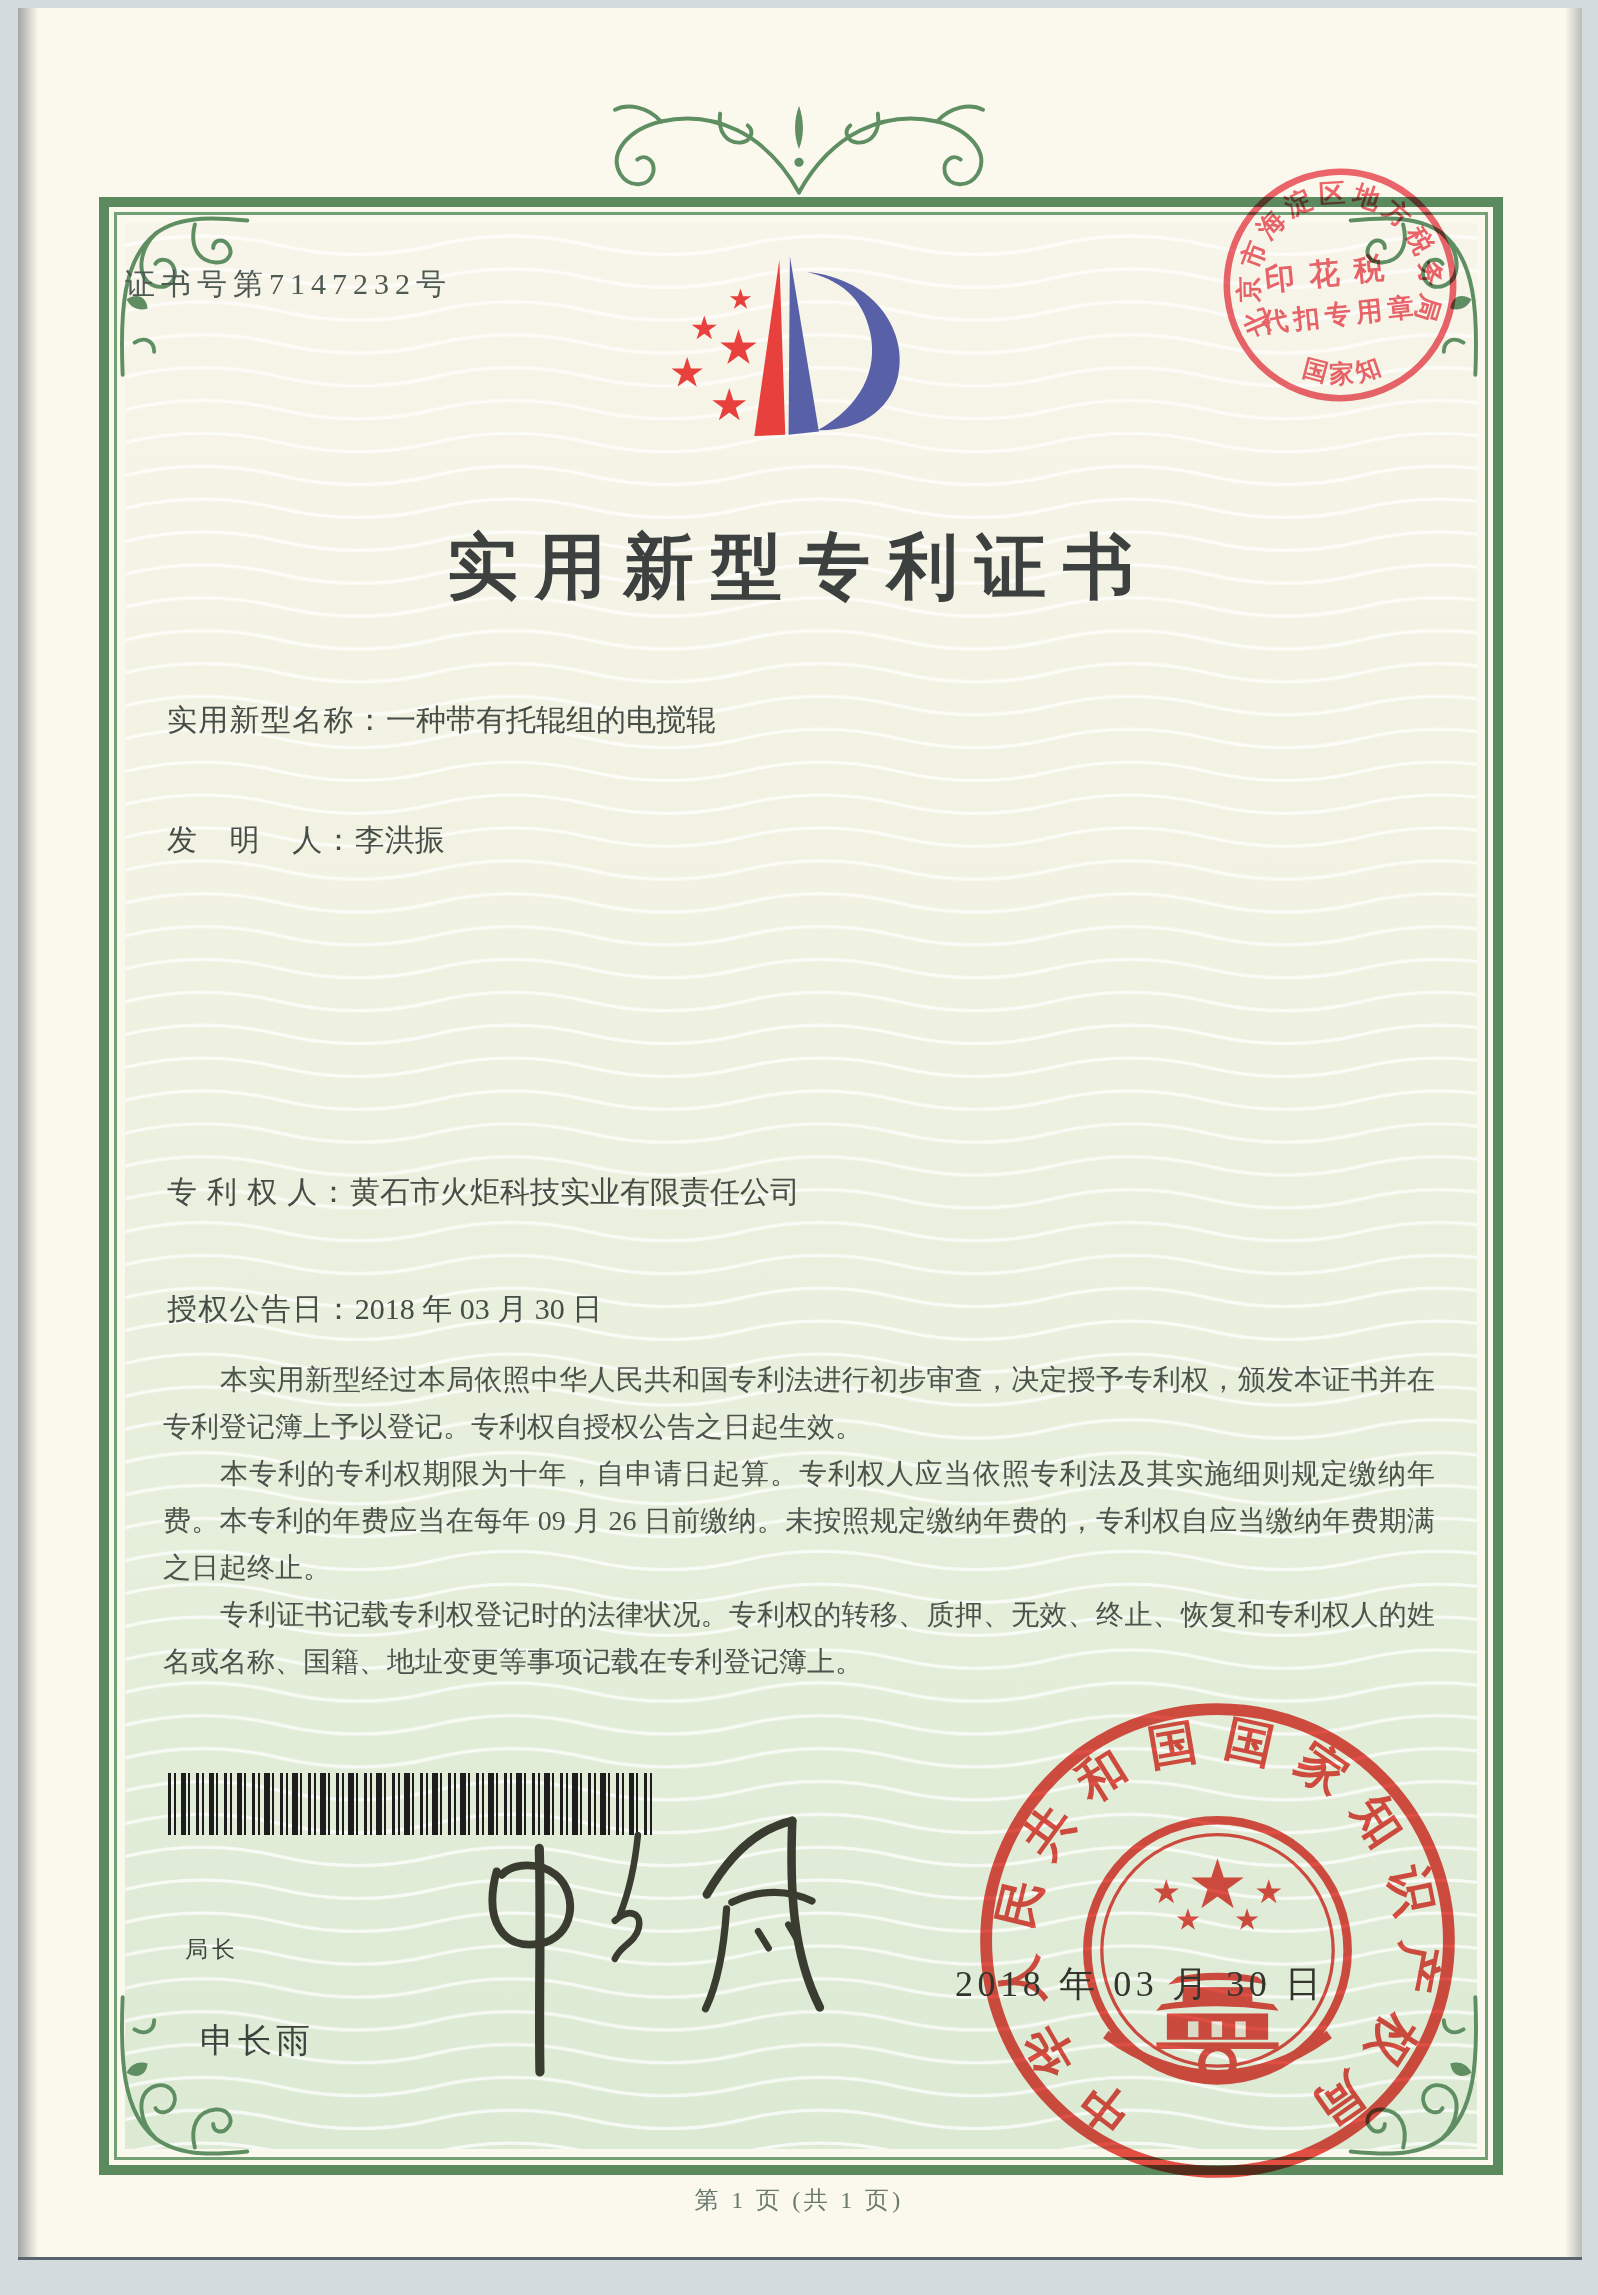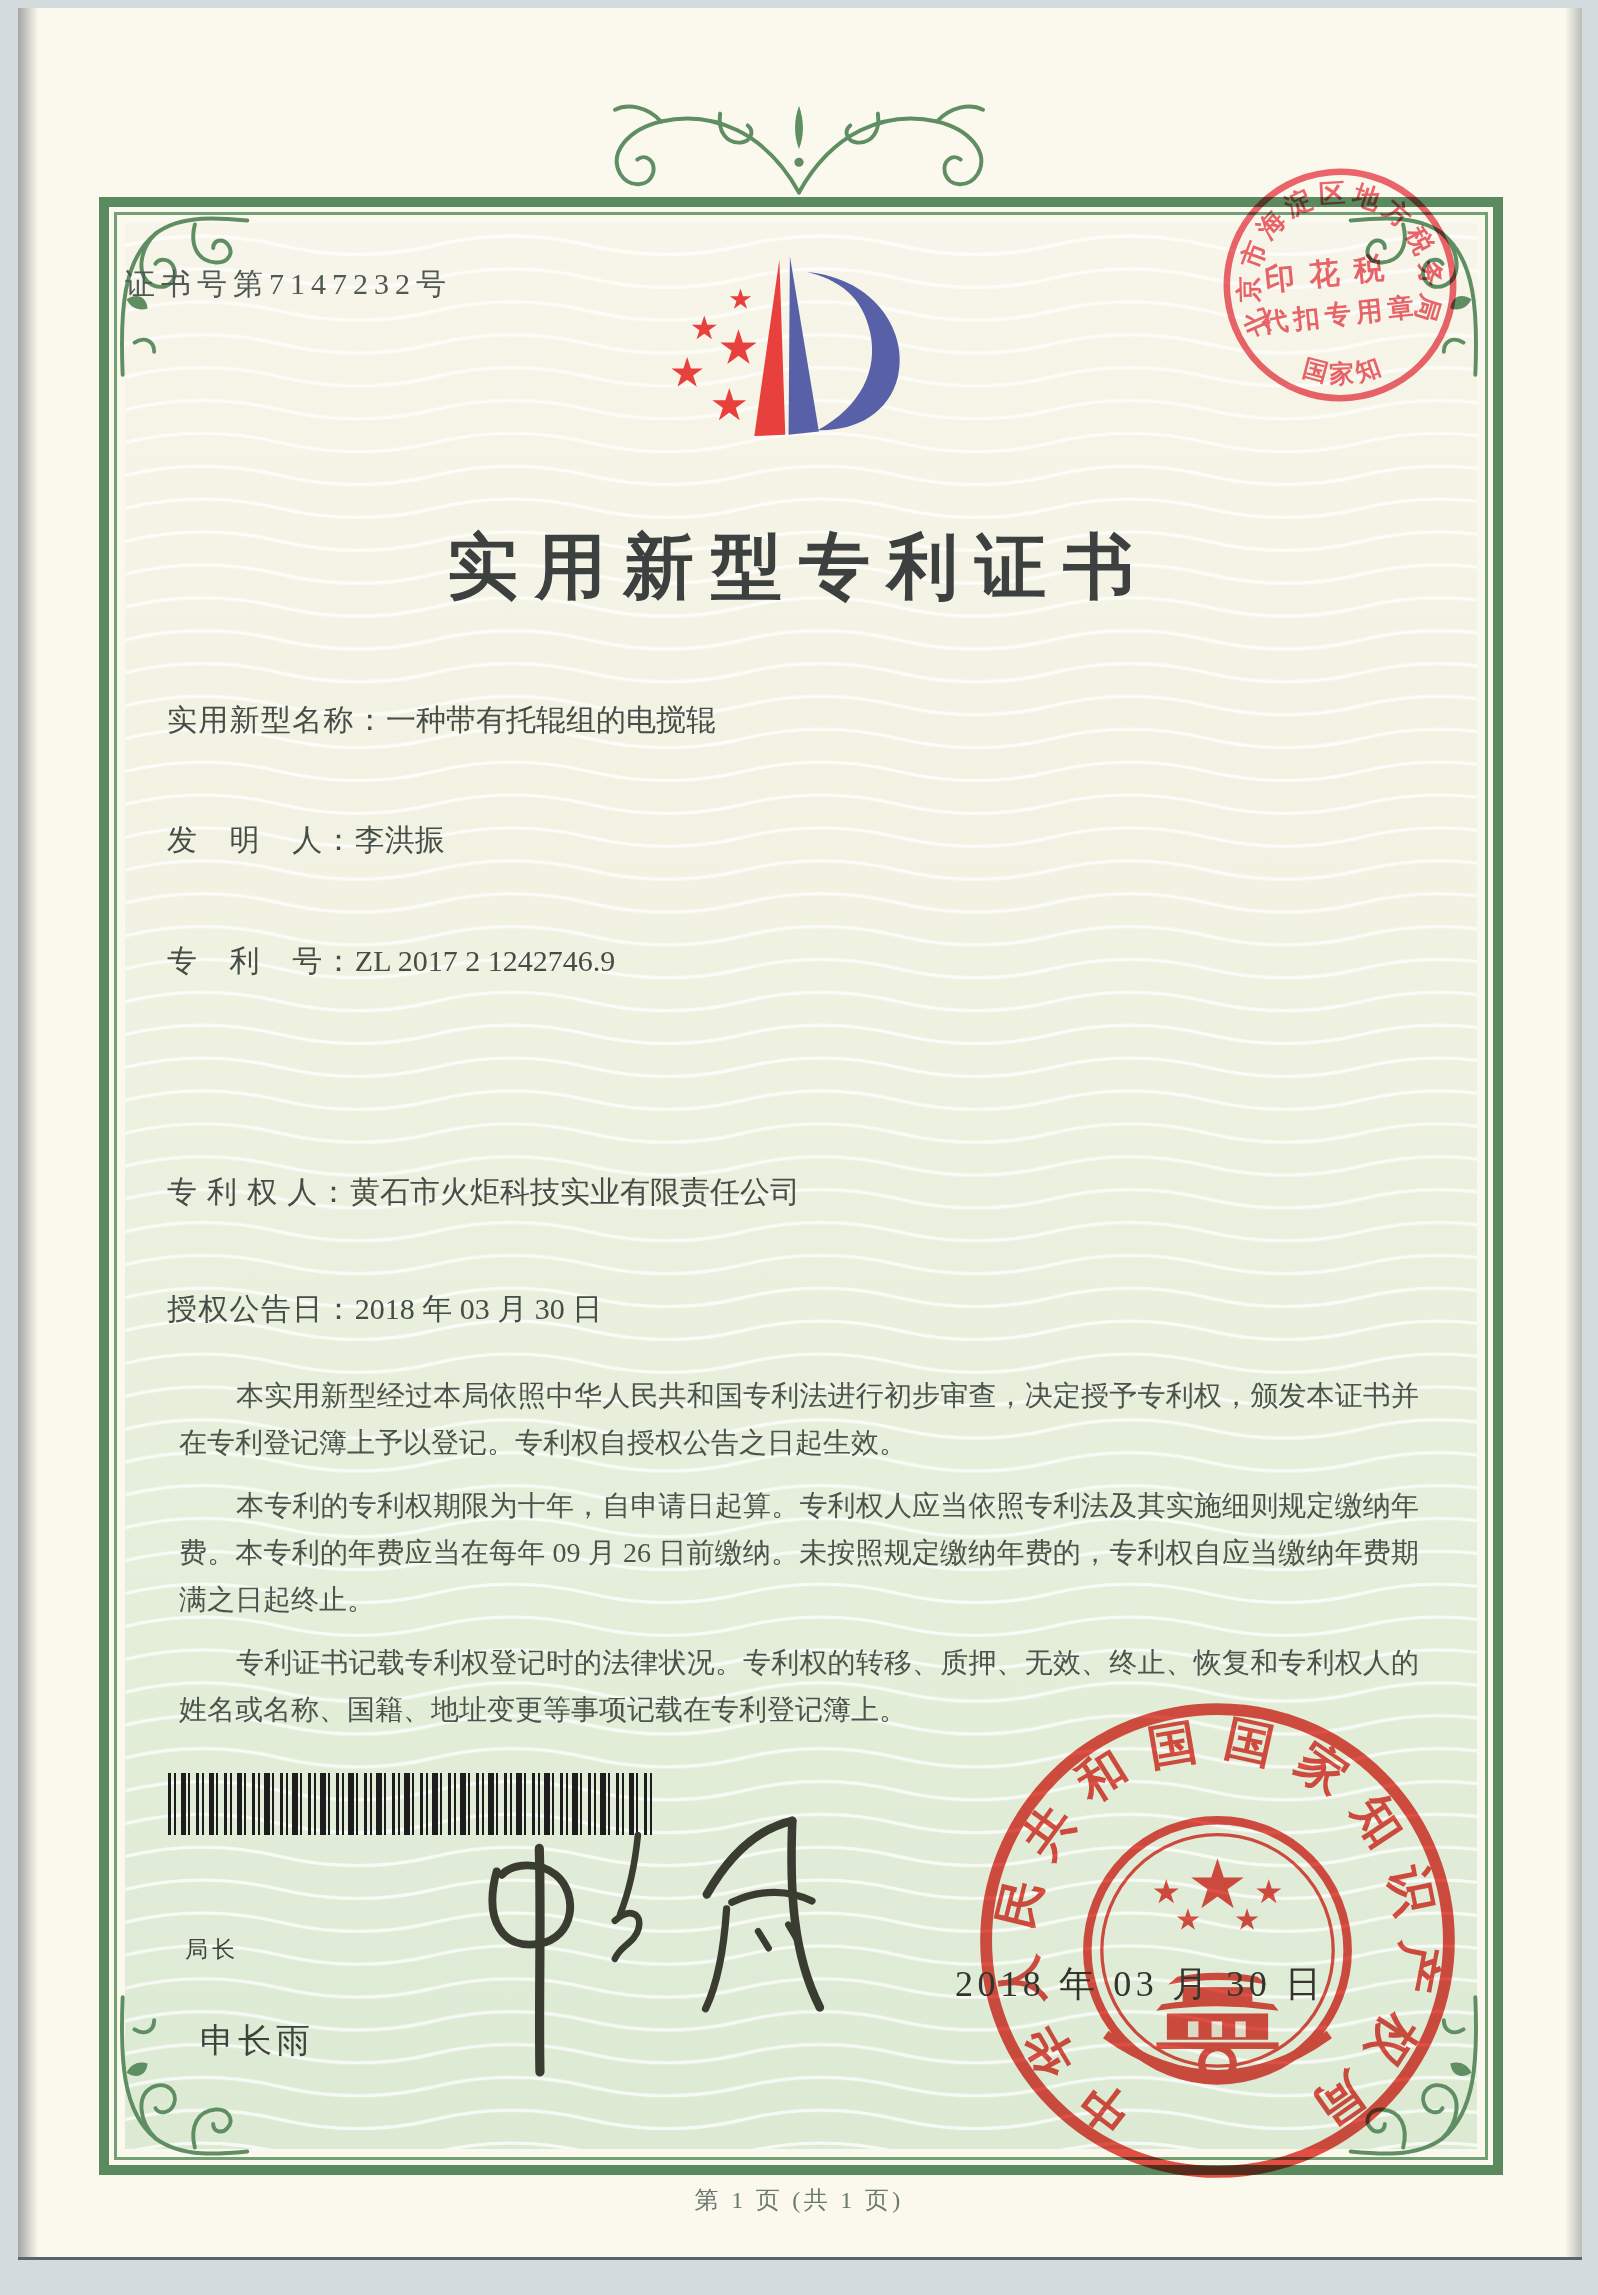--- a/index.html
+++ b/index.html
@@ -23,21 +23,21 @@
   .abs{position:absolute;}
 
   #cert-no{left:125px;top:264px;font-size:30px;letter-spacing:6px;color:#4e5954;}
   #title{left:0;top:520px;width:100%;text-align:center;font-size:71px;font-weight:700;
          color:#3c4140;letter-spacing:17px;}
 
   .field{left:167px;font-size:30px;color:#454d47;}
   .field .lab{letter-spacing:1.3px;}
   #body-text{left:163px;top:1356px;width:1272px;font-size:28px;line-height:47px;
          color:#4b534c;text-align:justify;}
-  #body-text p{margin:16px;text-indent:57px;}
+  #body-text p{margin:0;text-indent:57px;}
 
   #barcode{left:168px;top:1773px;width:484px;height:62px;
      background:repeating-linear-gradient(90deg,
        #1d1d1d 0 3.3px, rgba(0,0,0,0) 3.3px 6px,
        #1d1d1d 6px 8px, rgba(0,0,0,0) 8px 12.5px,
        #1d1d1d 12.5px 18px, rgba(0,0,0,0) 18px 20.4px,
        #1d1d1d 20.4px 22.4px, rgba(0,0,0,0) 22.4px 28px);}
 
   #director-title{left:185px;top:1934px;font-size:23px;color:#3c443d;letter-spacing:4px;}
   #director-name{left:200px;top:2018px;font-size:34px;color:#3c443d;letter-spacing:4px;}
@@ -129,21 +129,20 @@
       <use href="#st" transform="translate(32,230) scale(0.25)"></use>
       <use href="#st" transform="translate(96,279) scale(0.27)"></use>
     </g>
   </svg>
 
   <div class="abs" id="cert-no">证书号第7147232号</div>
   <div class="abs" id="title">实用新型专利证书</div>
 
   <div class="abs field" style="top:700px"><span class="lab">实用新型名称：</span><span>一种带有托辊组的电搅辊</span></div>
   <div class="abs field" style="top:820px"><span class="lab">发　明　人：</span><span>李洪振</span></div>
-  <div class="abs field" style="top:941px"><span class="lab">专　利　号：</span><span>ZL 2017 2 1242746.9</span></div>
   <div class="abs field" style="top:1172px"><span class="lab">专 利 权 人：</span><span>黄石市火炬科技实业有限责任公司</span></div>
   <div class="abs field" style="top:1289px"><span class="lab">授权公告日：</span><span>2018 年 03 月 30 日</span></div>
 
   <div class="abs" id="body-text">
     <p>本实用新型经过本局依照中华人民共和国专利法进行初步审查，决定授予专利权，颁发本证书并在专利登记簿上予以登记。专利权自授权公告之日起生效。</p>
     <p>本专利的专利权期限为十年，自申请日起算。专利权人应当依照专利法及其实施细则规定缴纳年费。本专利的年费应当在每年 09 月 26 日前缴纳。未按照规定缴纳年费的，专利权自应当缴纳年费期满之日起终止。</p>
     <p>专利证书记载专利权登记时的法律状况。专利权的转移、质押、无效、终止、恢复和专利权人的姓名或名称、国籍、地址变更等事项记载在专利登记簿上。</p>
   </div>
 
   <div class="abs" id="barcode"></div>

